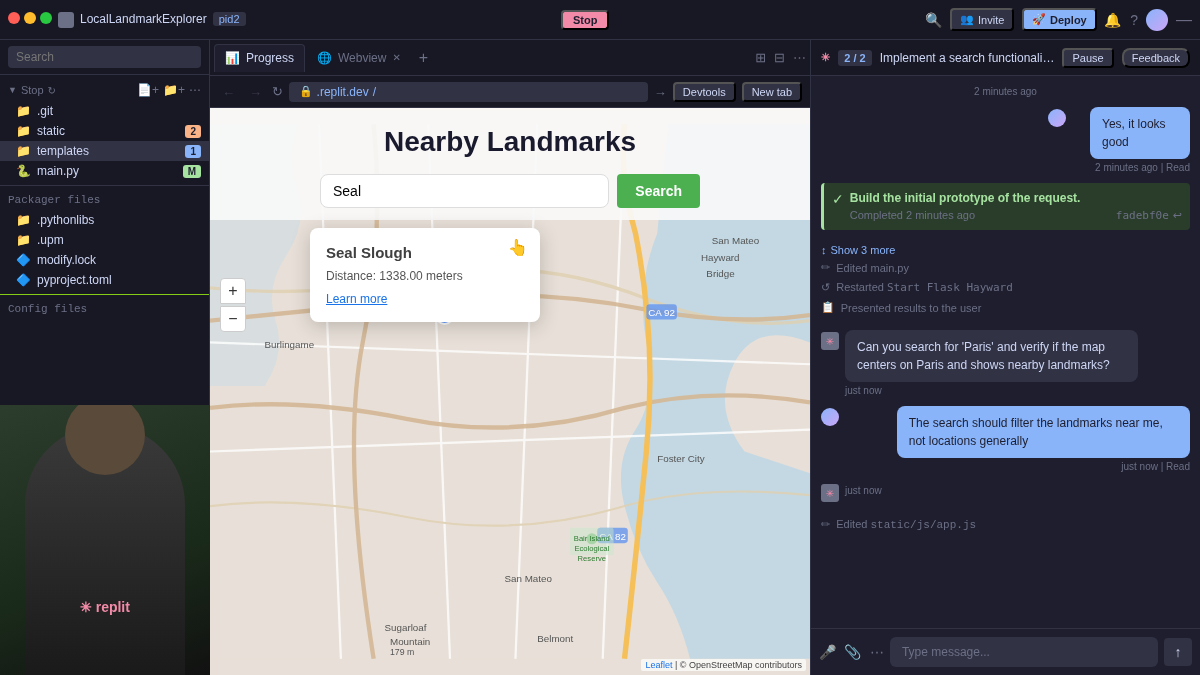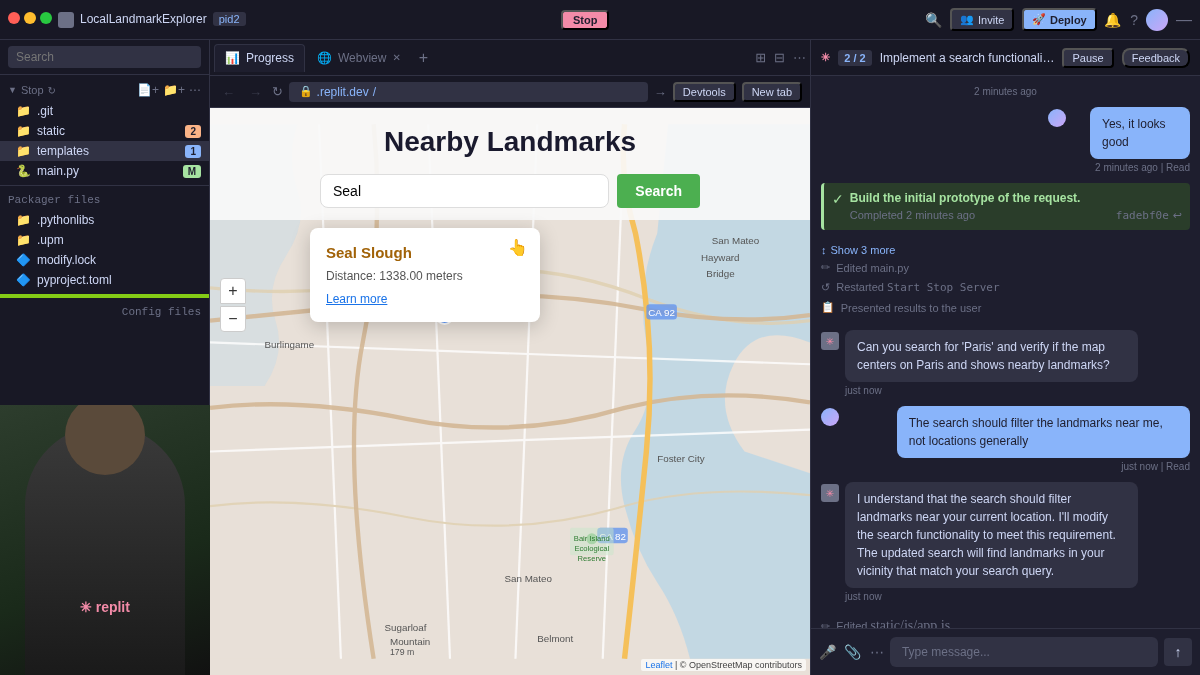--- a/index.html
+++ b/index.html
@@ -36,21 +36,21 @@
     .section-header-left { display: flex; align-items: center; gap: 4px; }
     .section-icons { display: flex; gap: 4px; color: #6c7086; font-size: 12px; }
     .file-item { display: flex; align-items: center; gap: 6px; padding: 3px 8px 3px 16px; cursor: pointer; font-size: 12px; color: #cdd6f4; }
     .file-item.active { background: #313244; }
     .file-icon { font-size: 12px; }
     .file-badge { margin-left: auto; font-size: 10px; padding: 1px 5px; border-radius: 3px; font-weight: 600; }
     .badge-orange { background: #fab387; color: #1e1e2e; }
     .badge-blue { background: #89b4fa; color: #1e1e2e; }
     .badge-m { background: #a6e3a1; color: #1e1e2e; }
     .packager-section { padding: 4px 0; border-top: 1px solid #313244; }
-    .config-section { padding: 4px 0; border-top: 4px solid #84cc16; text-align: right; }
+    .config-section { padding: 4px 0; border-top: 1px solid #84cc16; }
     .section-label { padding: 4px 8px; color: #6c7086; font-size: 11px; font-family: Liberation Mono, monospace; }
 
     
     .middle-area { flex: 1; display: flex; flex-direction: column; background: #1e1e2e; min-width: 0; }
 
     
     .tabs-bar { display: flex; align-items: center; background: #181825; height: 36px; border-bottom: 1px solid #313244; padding: 0 4px; gap: 2px; }
     .tab { display: flex; align-items: center; gap: 6px; padding: 0 10px; height: 28px; border-radius: 4px 4px 0 0; font-size: 12px; cursor: pointer; color: #6c7086; }
     .tab.active { background: #1e1e2e; color: #cdd6f4; border-top: 1px solid #313244; border-left: 1px solid #313244; border-right: 1px solid #313244; }
     .tab-close { color: #6c7086; font-size: 10px; }
@@ -78,21 +78,21 @@
 
     
     .app-overlay { position: absolute; top: 0; left: 0; right: 0; padding: 20px; display: flex; flex-direction: column; align-items: center; }
     .app-title-large { font-size: 28px; font-weight: 700; color: #1a1a2e; margin-bottom: 16px; }
     .search-row { display: flex; gap: 8px; width: 380px; }
     .search-input { flex: 1; padding: 8px 12px; border: 1px solid #ddd; border-radius: 8px; font-size: 14px; outline: none; background: white; }
     .search-btn { background: #4CAF50; color: white; border: none; padding: 8px 18px; border-radius: 4px; font-size: 14px; font-weight: 600; cursor: pointer; }
 
     
     .map-popup { position: absolute; top: 120px; left: 100px; background: white; border-radius: 8px; box-shadow: 0 4px 20px rgba(0,0,0,0.2); padding: 16px; width: 230px; z-index: 10; }
-    .popup-title { font-size: 15px; font-weight: 700; color: #a16207; margin-bottom: 8px; }
+    .popup-title { font-size: 15px; font-weight: 700; color: #404040; margin-bottom: 8px; }
     .popup-body { font-size: 12px; color: #333; line-height: 1.5; margin-bottom: 10px; }
     .popup-distance { font-size: 12px; color: #555; margin-bottom: 8px; }
     .popup-learn { font-size: 12px; color: #1a73e8; text-decoration: underline; cursor: pointer; }
     .popup-close { position: absolute; top: 10px; right: 12px; color: #888; cursor: pointer; font-size: 16px; }
 
     
     .map-controls { position: absolute; top: 170px; left: 10px; display: flex; flex-direction: column; gap: 2px; z-index: 5; }
     .map-btn { background: white; border: 1px solid #ccc; width: 26px; height: 26px; display: flex; align-items: center; justify-content: center; cursor: pointer; font-size: 16px; font-weight: 300; color: #333; }
     .map-btn:first-child { border-radius: 4px 4px 0 0; }
     .map-btn:last-child { border-radius: 0 0 4px 4px; }
@@ -427,21 +427,21 @@
         <div class="show-more">
           <span>↕</span>
           <span>Show 3 more</span>
         </div>
         <div class="action-item">
           <span class="action-icon">✏</span>
           <span>Edited main.py</span>
         </div>
         <div class="action-item">
           <span class="action-icon">↺</span>
-          <span>Restarted <code style="font-family:monospace;font-size:11px;">Start Stop Server</code></span>
+          <span>Restarted <code style="font-family:monospace;font-size:11px;">Start Flask Hayward</code></span>
         </div>
         <div class="action-item">
           <span class="action-icon">📋</span>
           <span>Presented results to the user</span>
         </div>
       </div>
 
       <div class="chat-row">
         <div class="chat-avatar-ai">
           <span style="color:#f38ba8;font-size:10px;">✳</span>
@@ -462,31 +462,30 @@
           </div>
         </div>
         <div class="chat-avatar-small"></div>
       </div>
 
       <div class="chat-row">
         <div class="chat-avatar-ai">
           <span style="color:#f38ba8;font-size:10px;">✳</span>
         </div>
         <div style="display:flex;flex-direction:column;">
-          <div class="chat-bubble assistant">I understand that the search should filter landmarks near your current location. I'll modify the search functionality to meet this requirement. The updated search will find landmarks in your vicinity that match your search query.</div>
           <div class="chat-meta">
             <span>just now</span>
           </div>
         </div>
       </div>
 
       <div class="actions-block">
         <div class="action-item">
           <span class="action-icon">✏</span>
-          <span>Edited <code style="font-family:Liberation Serif, serif;font-size:14px;">static/js/app.js</code></span>
+          <span>Edited <code style="font-family:Liberation Mono, monospace;font-size:11px;">static/js/app.js</code></span>
         </div>
 
       </div>
 
     </div>
 
     <div class="chat-input-area">
       <div class="chat-input-icons">
         <span>🎤</span>
         <span>📎</span>

